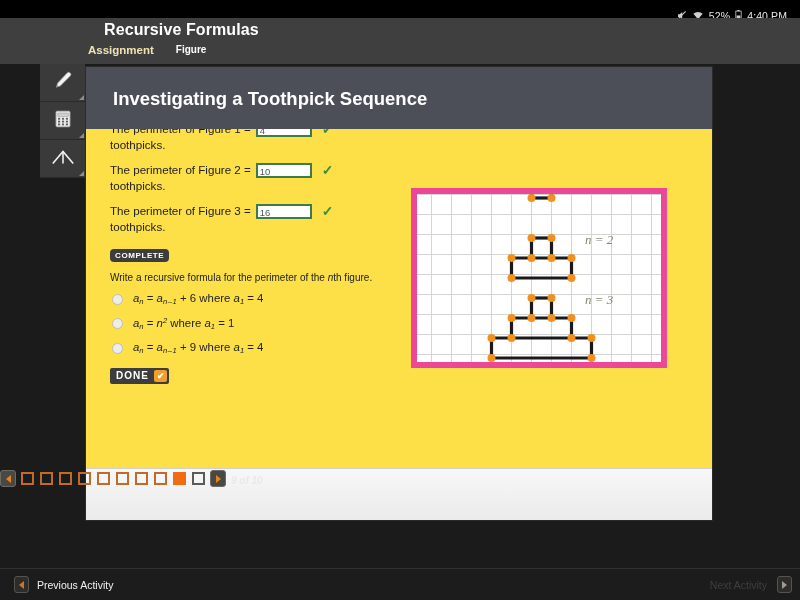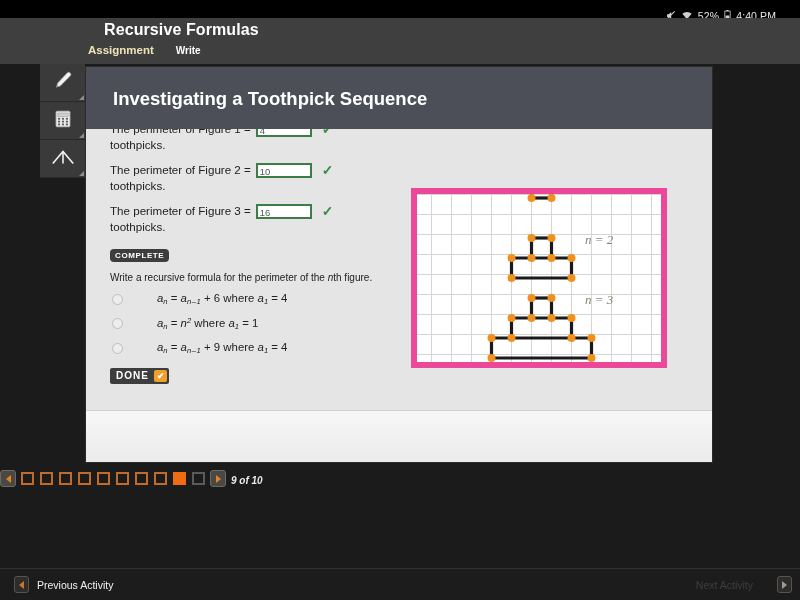--- a/index.html
+++ b/index.html
@@ -9,39 +9,39 @@
     background: #1b1b1b;
     font-family: "Liberation Sans", sans-serif;
     overflow: hidden;
   }
 
   
   #status-bar {
     position: absolute; left: 0; top: 0; width: 800px; height: 31px;
     background: #000;
     display: flex; align-items: center; justify-content: flex-end;
-    padding-right: 24px; gap: 5px;
+    padding-right: 13px; gap: 5px;
   }
   #status-bar .sb-text {
     color: #e8e8e8; font-size: 10.5px; letter-spacing: .1px;
   }
   .sb-ico { display: inline-block; vertical-align: middle; }
 
   
   #app-header {
     position: absolute; left: 0; top: 18px; width: 800px; height: 46px;
     background: #3f3f3f;
   }
   #app-title {
     position: absolute; left: 104px; top: 3px;
     color: #ffffff; font-size: 16px; font-weight: bold; letter-spacing: .1px;
   }
   #subtitle-row {
     position: absolute; left: 88px; top: 26px;
-    display: flex; align-items: center; gap: 22px;
+    display: flex; align-items: flex-start; gap: 22px;
   }
   #crumb-assignment { color: #efe3b6; font-size: 11.5px; font-weight: bold; }
   #crumb-active { color: #ffffff; font-size: 10px; font-weight: bold; }
 
   
   #tool-rail {
     position: absolute; left: 40px; top: 64px;
     width: 45px;
     display: flex; flex-direction: column;
   }
@@ -53,22 +53,22 @@
     display: flex; align-items: center; justify-content: center;
   }
   .tool-btn::after {
     content: ""; position: absolute; right: 1px; bottom: 1px;
     border-left: 5px solid transparent; border-bottom: 5px solid #8d8d8d;
   }
 
   
   #lesson-panel {
     position: absolute; left: 85px; top: 66px;
-    width: 628px; height: 397px;
-    background: #e5e5e5;
+    width: 628px; height: 455px;
+    background: #fde047;
     border: 1px solid #2b2b2b;
   }
   #lesson-header {
     position: absolute; left: 0; top: 0; width: 100%; height: 62px;
     background: #4c4f58;
   }
   #lesson-title {
     position: absolute; left: 27px; top: 21px;
     color: #ffffff; font-size: 18.5px; font-weight: bold;
   }
@@ -119,21 +119,21 @@
   .opt-row {
     display: flex; align-items: center; gap: 10px;
     margin: 0 0 10px 2px;
   }
   .radio {
     width: 11px; height: 11px; border-radius: 50%;
     background: #ededed; border: 1px solid #bdbdbd;
     flex: none;
   }
   .opt-label {
-    color: #222; font-size: 11.4px; white-space: nowrap; margin-left: 24px;
+    color: #222; font-size: 11.4px; white-space: nowrap;
   }
   .opt-label i { font-style: italic; }
   .opt-label sub { font-size: 7.6px; vertical-align: -2px; font-style: italic; }
   .opt-label sup { font-size: 7.6px; vertical-align: 4px; font-style: italic; }
 
   #done-btn {
     display: inline-flex; align-items: center;
     background: #3d3d3d;
     border-radius: 2px;
     padding: 2px 2px 2px 6px;
@@ -190,21 +190,21 @@
     display: flex; align-items: center;
   }
   .nav-btn-box {
     width: 15px; height: 17px;
     background: #2e2c2a; border: 1px solid #57544f; border-radius: 3px;
     display: flex; align-items: center; justify-content: center;
     flex: none;
   }
   #prev-activity { display: flex; align-items: center; gap: 8px; margin-left: 14px; }
   #prev-label { color: #f0f0f0; font-size: 10.5px; }
-  #next-activity { display: flex; align-items: center; gap: 24px; margin-left: auto; margin-right: 8px; }
+  #next-activity { display: flex; align-items: center; gap: 10px; margin-left: auto; margin-right: 8px; }
   #next-label { color: #3e3e3e; font-size: 10.5px; }
   .arrow-l-dim { width: 0; height: 0; border-top: 4px solid transparent; border-bottom: 4px solid transparent; border-right: 5px solid #c8772a; }
   .arrow-r-dim { width: 0; height: 0; border-top: 4px solid transparent; border-bottom: 4px solid transparent; border-left: 5px solid #9a9a9a; }
 </style>
 </head>
 <body>
 
 <div id="status-bar">
   <span class="sb-ico">
     <svg width="11" height="11" viewBox="0 0 16 16">
@@ -225,21 +225,21 @@
       <rect x="1.6" y="7" width="4.8" height="5.4" fill="#cfcfcf"></rect>
     </svg>
   </span>
   <span class="sb-text">4:40 PM</span>
 </div>
 
 <div id="app-header">
   <div id="app-title">Recursive Formulas</div>
   <div id="subtitle-row">
     <span id="crumb-assignment">Assignment</span>
-    <span id="crumb-active">Write</span>
+    <span id="crumb-active">Figure</span>
   </div>
 </div>
 
 <div id="tool-rail">
   <div class="tool-btn">
     <span>
       <svg width="22" height="22" viewBox="0 0 24 24">
         <path d="M16.5 3.2a2.4 2.4 0 0 1 3.4 3.4L9.2 17.3l-4.4 1.4 1.4-4.4z" fill="#f2f2f2" stroke="#9a9a9a" stroke-width="0.8"></path>
         <path d="M4.8 18.7 7 17.9l-1.4-1.4z" fill="#8a8a8a"></path>
       </svg>

